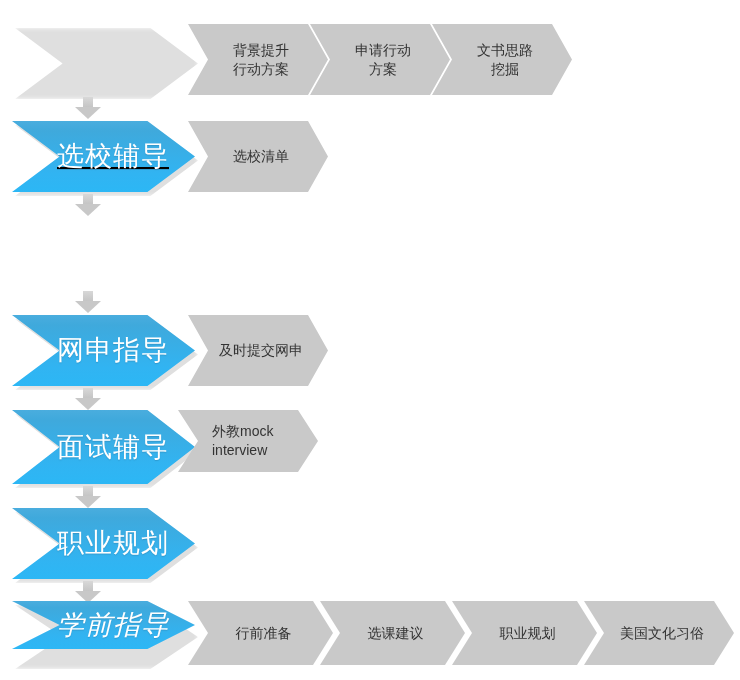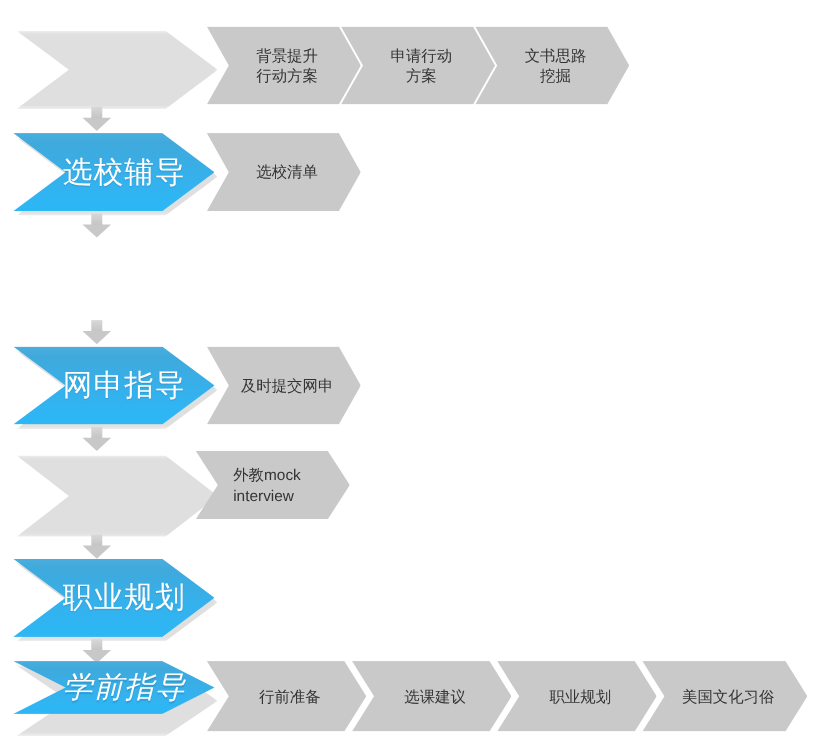--- a/index.html
+++ b/index.html
@@ -140,21 +140,21 @@
 挖掘</span>
     </div>
   </div>
   <div class="connector" style="left:75px;top:97px;">
     <div class="shaft"></div>
     <div class="head"></div>
   </div>
 
   <div class="row" style="top:121px;height:71px;">
     <div class="stage-shadow" style="height:71px;"></div>
-    <div class="stage" style="height:71px;">
+    <div class="stage" style="height:71px;text-decoration:underline;">
       <span class="stage-label">选校辅导</span>
     </div>
     <div class="step center" style="left:188px;width:140px;height:71px;">
       <span class="step-label">选校清单</span>
     </div>
   </div>
   <div class="connector" style="left:75px;top:194px;">
     <div class="shaft"></div>
     <div class="head"></div>
   </div>
@@ -173,20 +173,23 @@
       <span class="step-label">及时提交网申</span>
     </div>
   </div>
   <div class="connector" style="left:75px;top:388px;">
     <div class="shaft"></div>
     <div class="head"></div>
   </div>
 
   <div class="row" style="top:410px;height:74px;">
     <div class="stage-shadow" style="height:74px;"></div>
+    <div class="stage" style="height:74px;">
+      <span class="stage-label">面试辅导</span>
+    </div>
     <div class="step left" style="left:178px;width:140px;height:62px;">
       <span class="step-label">外教mock
 interview</span>
     </div>
   </div>
   <div class="connector" style="left:75px;top:486px;">
     <div class="shaft"></div>
     <div class="head"></div>
   </div>
 

